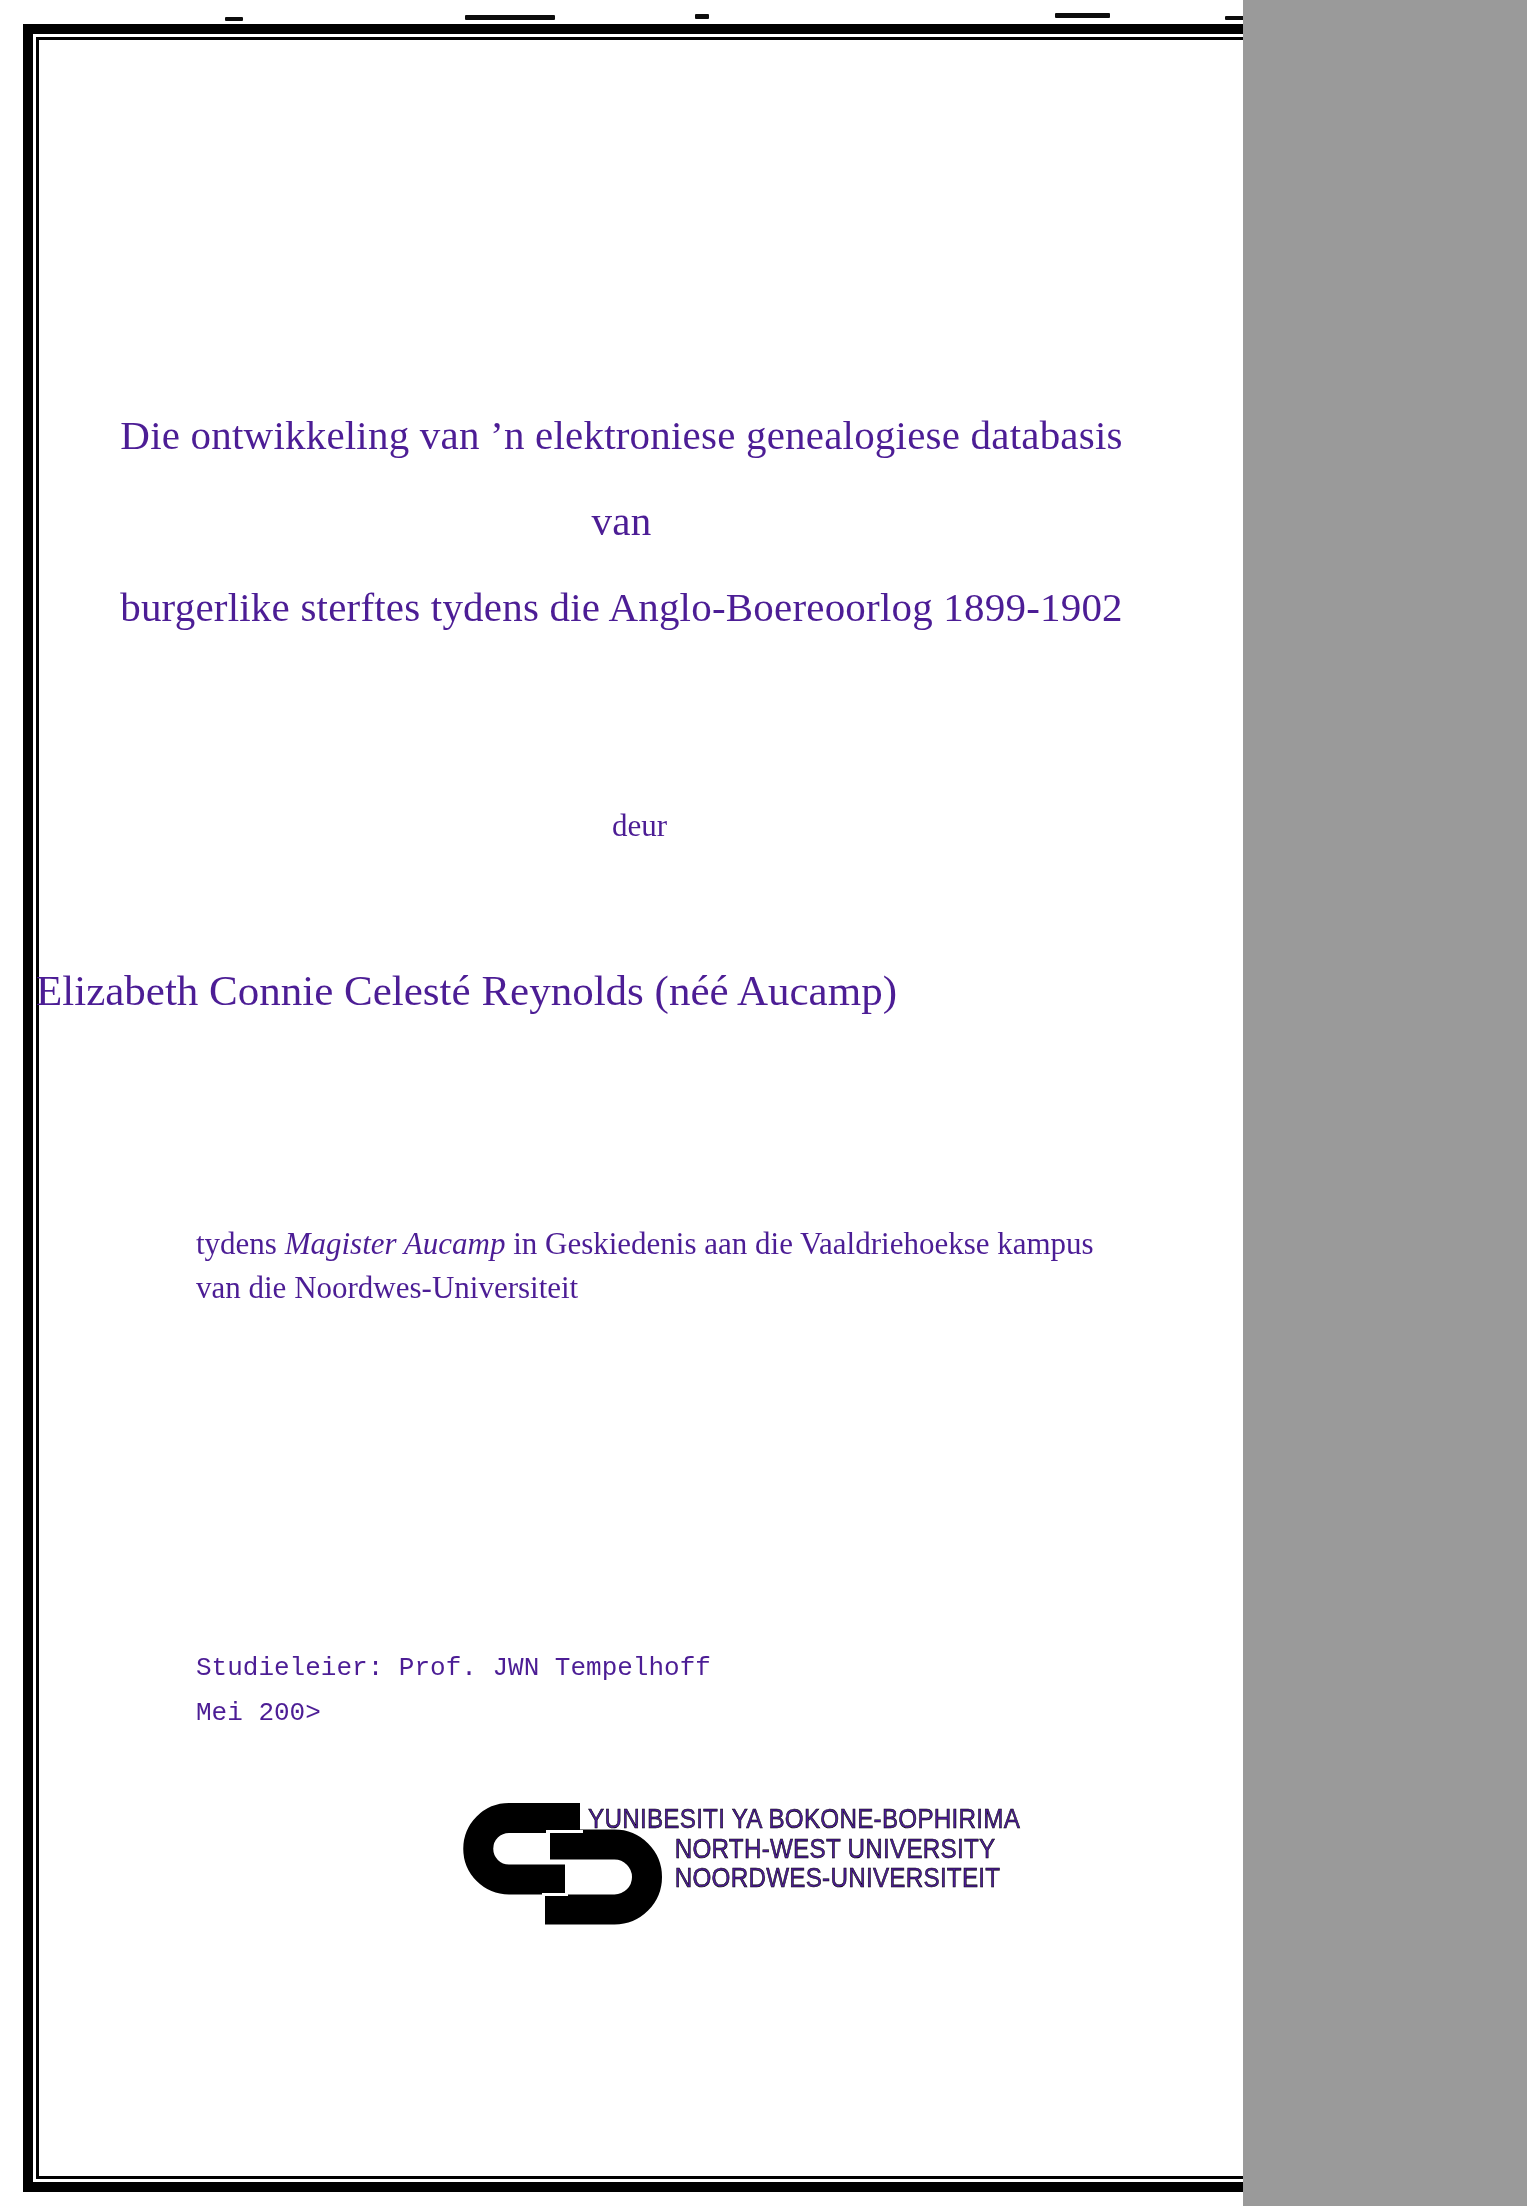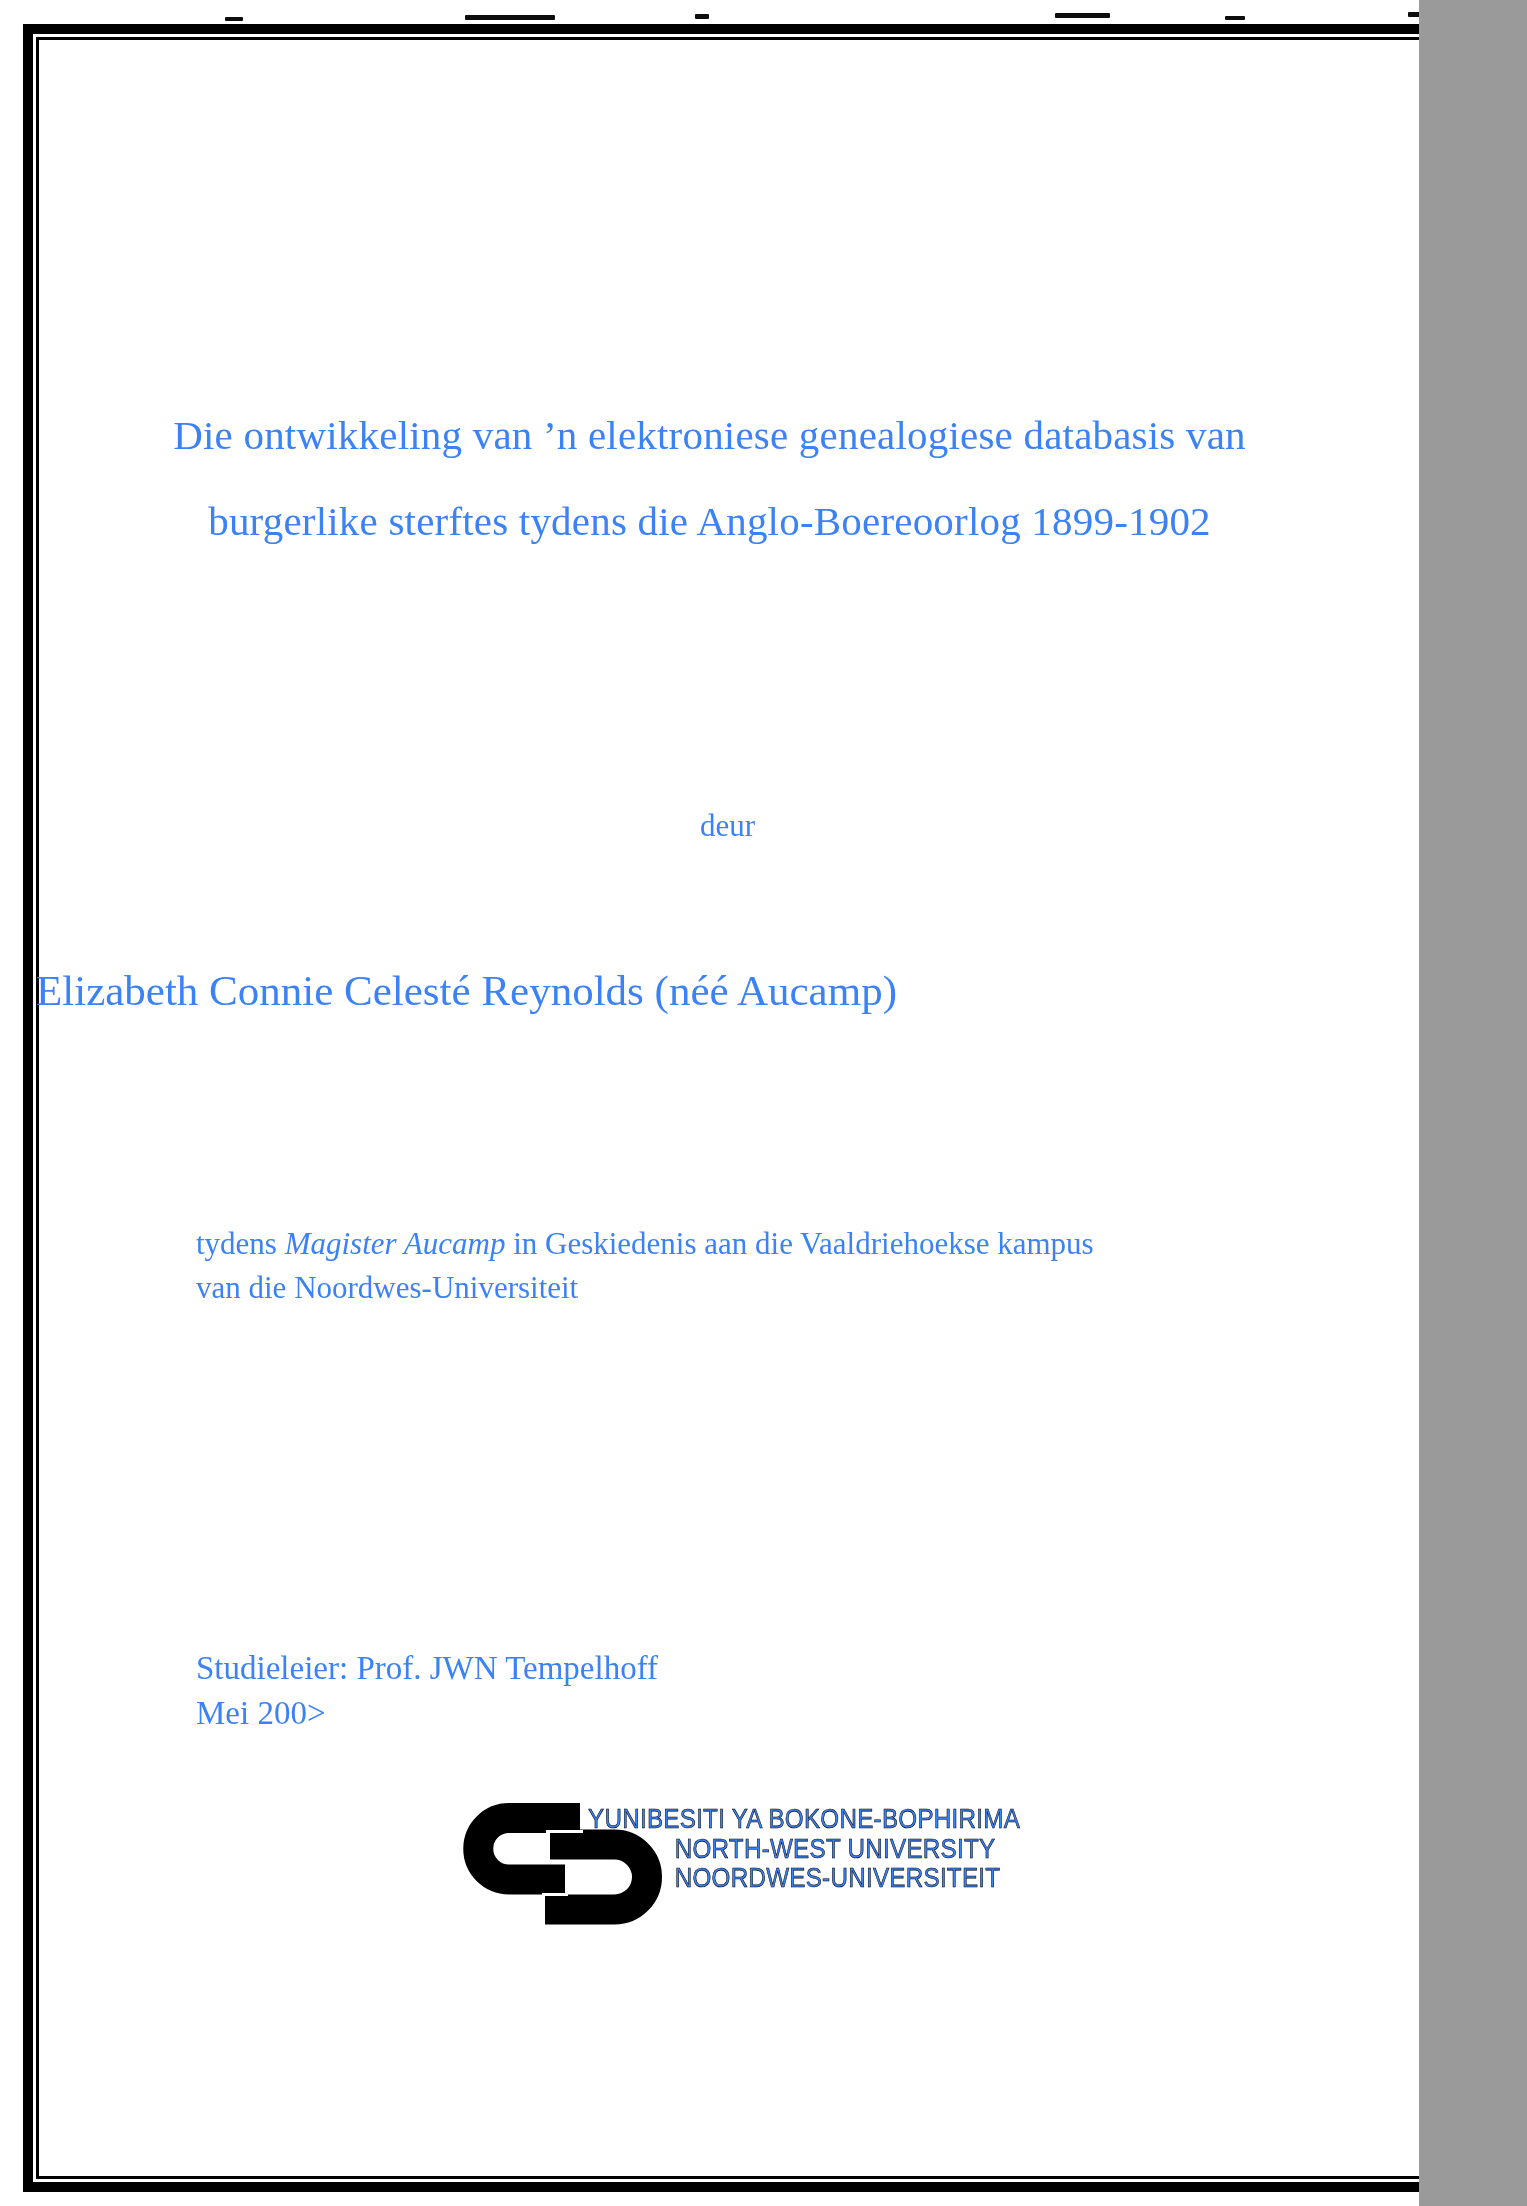--- a/index.html
+++ b/index.html
@@ -1,21 +1,21 @@
 <!DOCTYPE html>
 <html><head>
 <meta charset="utf-8">
 <style>
   html,body{margin:0;padding:0;background:#9a9a9a;}
   .page{
     position:relative;
-    width:1419px;height:2206px;
+    width:1243px;height:2206px;
     background:#ffffff;
     font-family:"Liberation Serif", serif;
-    color:#3b82f6;
+    color:#4c1d95;
     overflow:hidden;
   }
   
   .frame-outer{
     position:absolute;left:23px;top:24px;width:1477px;height:2168px;
     border:10px solid #000;box-sizing:border-box;
   }
   .frame-inner{
     position:absolute;inset:3px;
     border:3px solid #000;
@@ -40,21 +40,21 @@
     position:absolute;left:196px;width:1138px;top:1222px;
     font-size:31px;line-height:44px;
   }
   .statement .justify{
     text-align:justify;
     text-align-last:justify;
   }
   .italic{font-style:italic;}
   .supervisor-block{
     position:absolute;left:196px;top:1646px;
-    font-size:33px;line-height:45px;
+    font-size:26px;line-height:45px;font-family:Liberation Mono, monospace;
   }
   .logo-mark{position:absolute;left:462px;top:1800px;width:205px;height:132px;}
   .logo-text{
     position:absolute;left:588px;top:1804px;
     font-family:"Liberation Sans", sans-serif;
     font-size:28.5px;line-height:29.5px;
     white-space:nowrap;
     transform:scaleX(0.85);transform-origin:left top;
     -webkit-text-stroke:0.6px #000;
     letter-spacing:0.3px;

